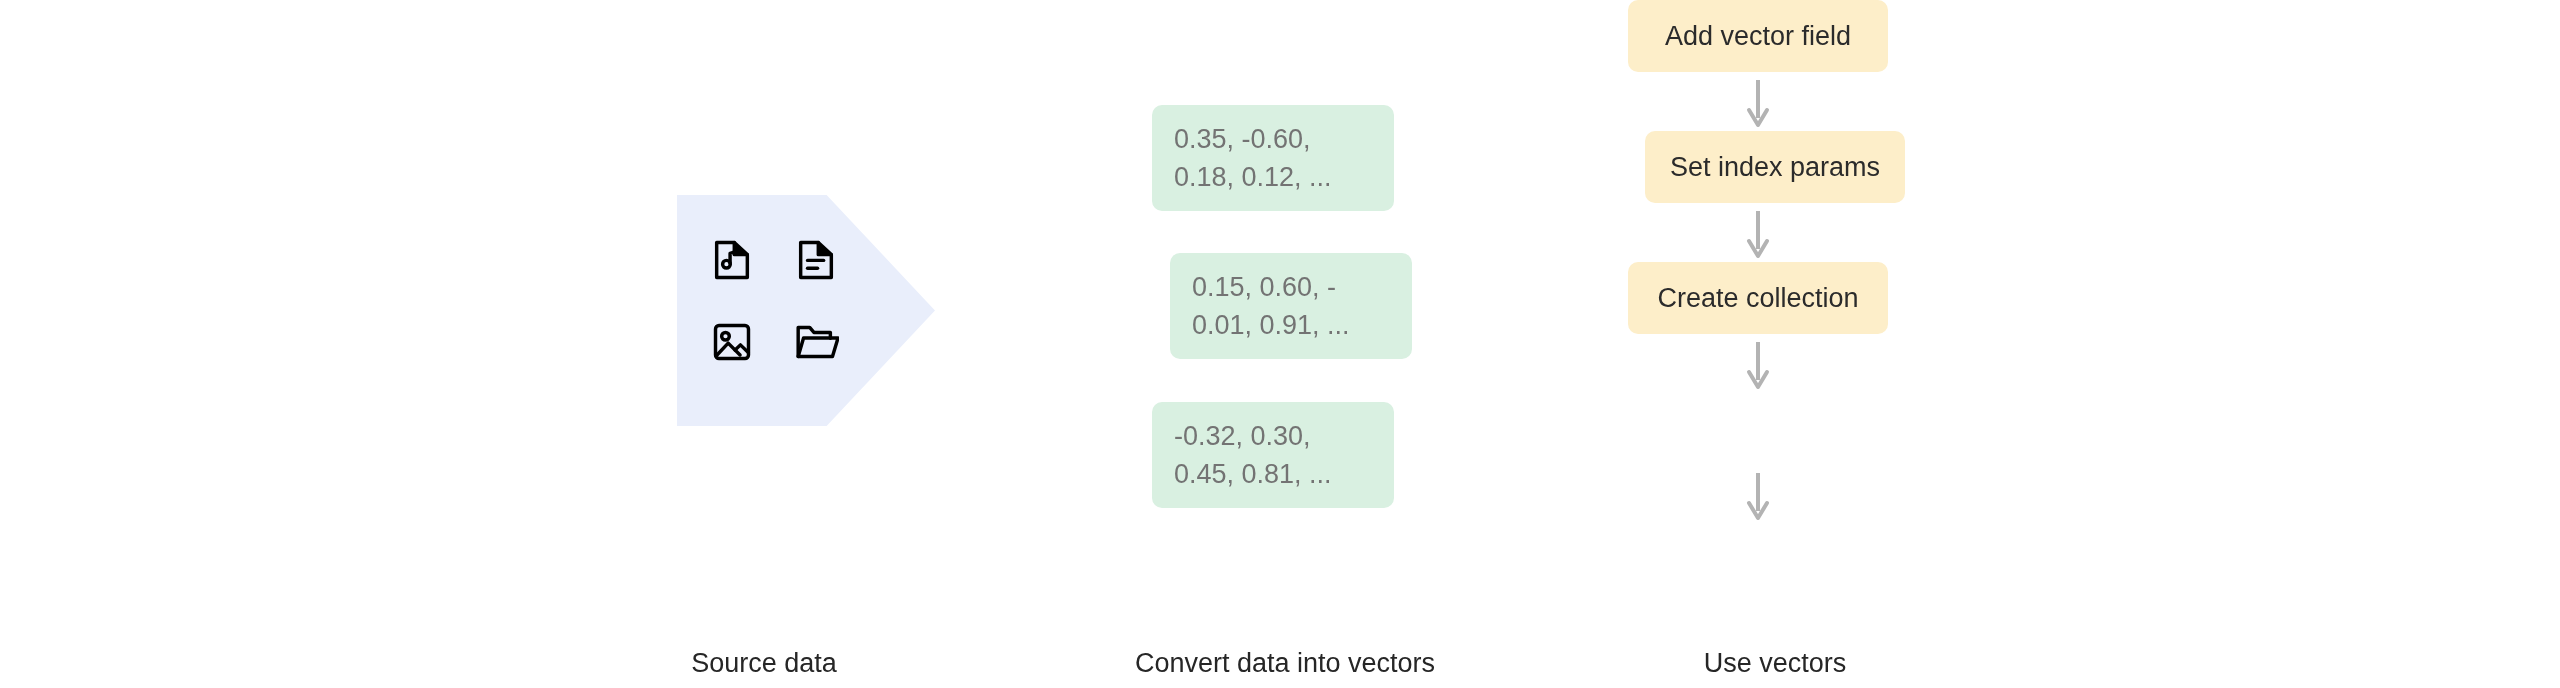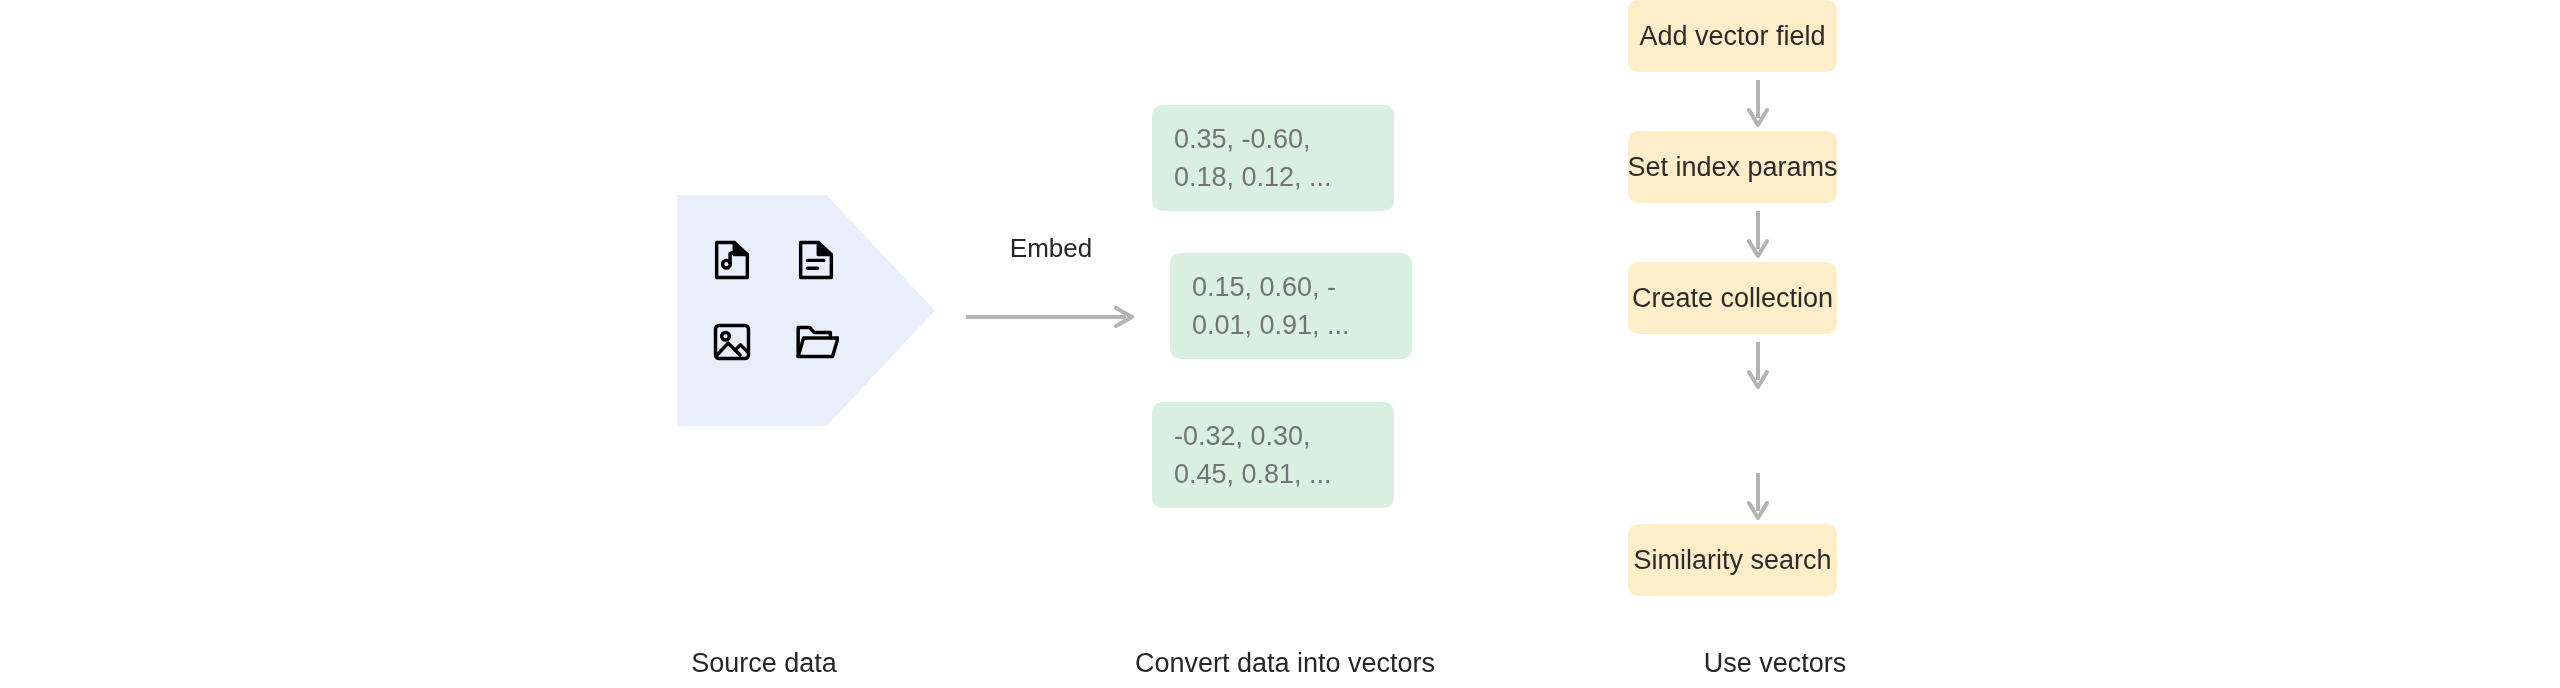--- a/index.html
+++ b/index.html
@@ -109,33 +109,33 @@
     box-sizing: border-box;
   }
   #vector-chip-0 { top: 105px; }
   #vector-chip-1 { top: 253px; margin-left: 18px; }
   #vector-chip-2 { top: 402px; border-radius: 10px; }
 
   
   .step-box {
     position: absolute;
     left: 1628px;
-    width: 209px;
+    width: 260px;
     height: 72px;
     background: #fdeec9;
     border-radius: 10px;
     display: flex;
     align-items: center;
     justify-content: center;
     font-size: 27px;
     color: #2b2b2b;
     white-space: nowrap;
   }
   #step-box-0 { top: 0px; }
-  #step-box-1 { top: 131px; }
+  #step-box-1 { top: 131px; margin-left: 17px; }
   #step-box-2 { top: 262px; }
   #step-box-3 { top: 393px; }
   #step-box-4 { top: 524px; }
 
   .step-arrow {
     position: absolute;
     left: 1745px;
     width: 26px;
     height: 48px;
   }
@@ -189,27 +189,20 @@
       </svg>
 
       <svg class="file-icon" viewBox="0 0 24 24" fill="none" stroke="#000000" stroke-width="1.8" stroke-linecap="round" stroke-linejoin="round">
         <path d="M2.7 19.6V4.4h6.0l2.2 2.6h8.6v3.1"></path>
         <path d="M2.7 19.6 5.5 9.9h18L20.6 19.6z"></path>
       </svg>
 
     </div>
   </div>
 
-  <div class="flow-arrow" id="embed-arrow">
-    <div class="arrow-label">Embed</div>
-    <svg width="170" height="22" viewBox="0 0 170 22">
-      <line x1="0" y1="11" x2="160" y2="11" stroke="#b3b3b3" stroke-width="4"></line>
-      <polyline points="150,2 166,11 150,20" fill="none" stroke="#b3b3b3" stroke-width="4" stroke-linecap="round" stroke-linejoin="round"></polyline>
-    </svg>
-  </div>
 
   <div class="vector-chip" id="vector-chip-0">
     <div class="chip-text">
       <span>0.35, -0.60,</span><br>
       <span>0.18, 0.12, ...</span>
     </div>
   </div>
   <div class="vector-chip" id="vector-chip-1">
     <div class="chip-text">
       <span>0.15,  0.60, -</span><br>
@@ -240,19 +233,18 @@
   <svg class="step-arrow" id="step-arrow-2" viewBox="0 0 26 48">
     <line x1="13" y1="0" x2="13" y2="38" stroke="#b3b3b3" stroke-width="4"></line>
     <polyline points="4,30 13,45 22,30" fill="none" stroke="#b3b3b3" stroke-width="4" stroke-linecap="round" stroke-linejoin="round"></polyline>
   </svg>
 
   <svg class="step-arrow" id="step-arrow-3" viewBox="0 0 26 48">
     <line x1="13" y1="0" x2="13" y2="38" stroke="#b3b3b3" stroke-width="4"></line>
     <polyline points="4,30 13,45 22,30" fill="none" stroke="#b3b3b3" stroke-width="4" stroke-linecap="round" stroke-linejoin="round"></polyline>
   </svg>
 
-  <div class="step-box" id="step-box-4">Similarity search</div>
 
   <div class="caption" id="caption-0">Source data</div>
   <div class="caption" id="caption-1">Convert data into vectors</div>
   <div class="caption" id="caption-2">Use vectors</div>
 
 </div>
 
 </body></html>

